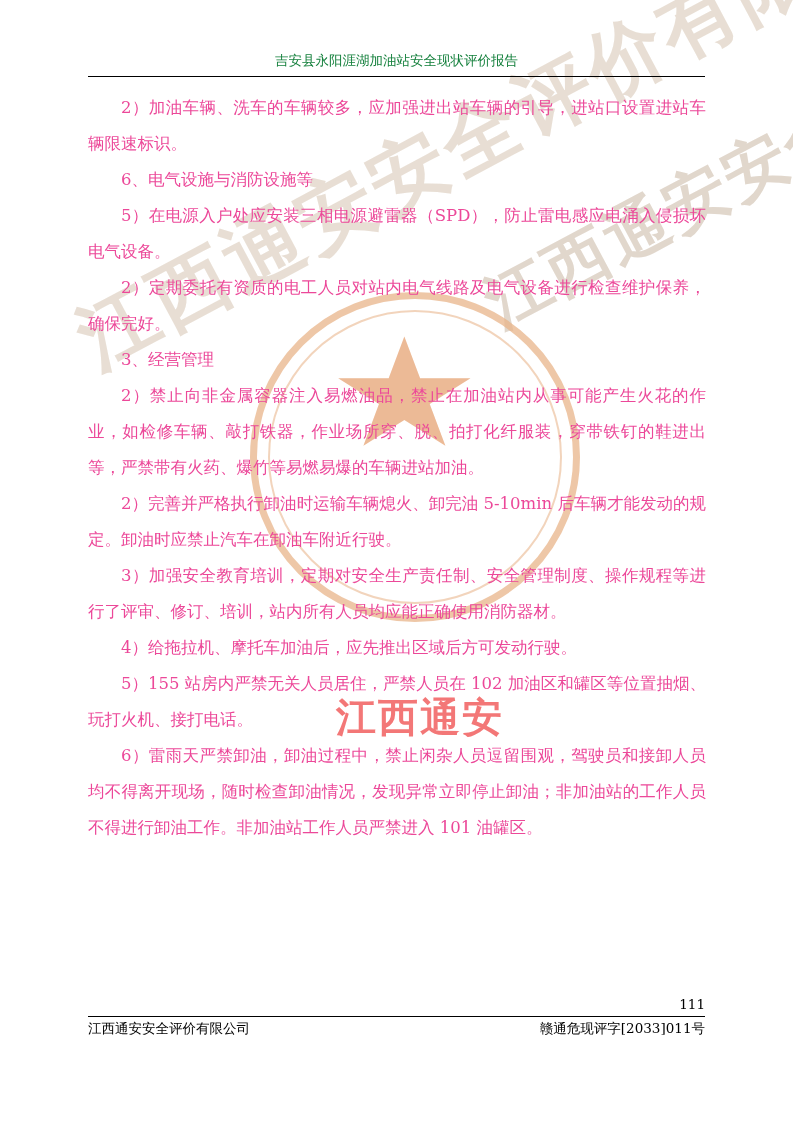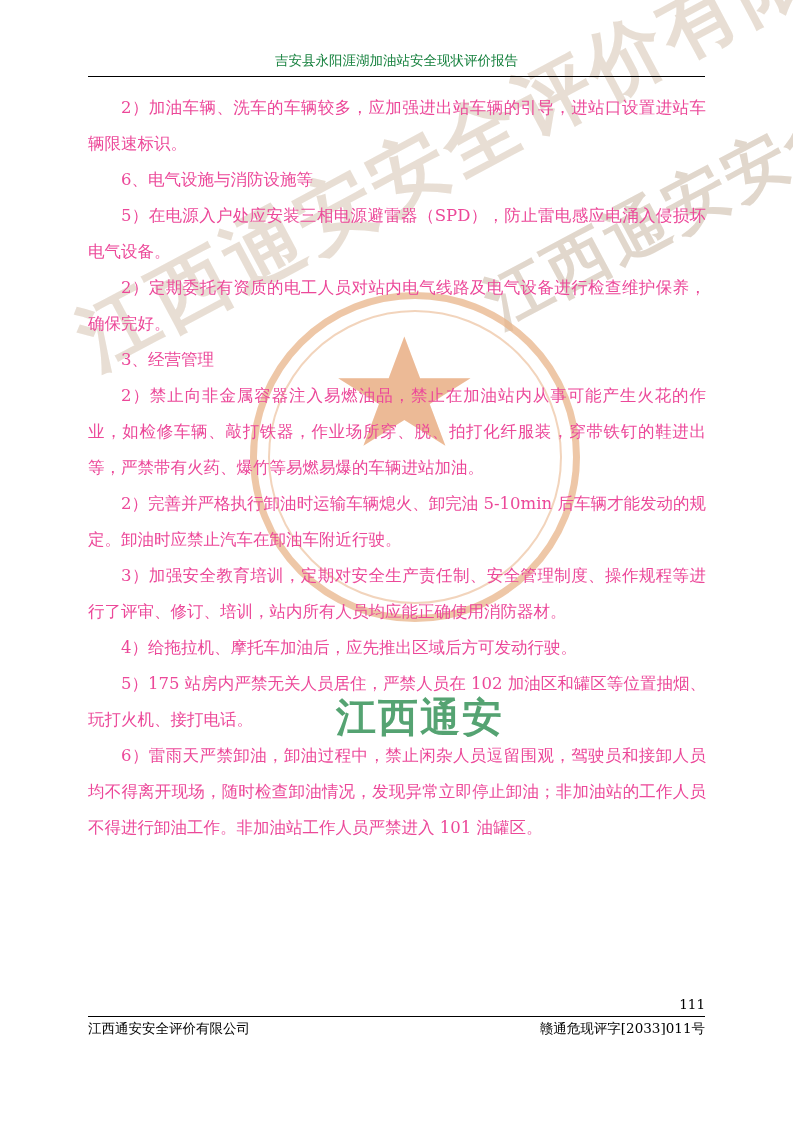--- a/index.html
+++ b/index.html
@@ -64,21 +64,21 @@
     transform: scaleX(1.15);
   }
   .wm-seal-text {
     position: absolute;
     left: 285px;
     top: 690px;
     width: 270px;
     text-align: center;
     font-size: 40px;
     letter-spacing: 2px;
-    color: #15803d;
+    color: #ef4444;
     opacity: 0.72;
     font-family: "DejaVu Serif", serif;
     font-weight: bold;
   }
   .wm-diag {
     position: absolute;
     left: 60px;
     top: 300px;
     width: 680px;
     font-size: 78px;
@@ -199,21 +199,21 @@
     <div class="body-block">
       <p class="para indent">2）加油车辆、洗车的车辆较多，应加强进出站车辆的引导，进站口设置进站车辆限速标识。</p>
       <p class="para indent">6、电气设施与消防设施等</p>
       <p class="para indent">5）在电源入户处应安装三相电源避雷器（SPD），防止雷电感应电涌入侵损坏电气设备。</p>
       <p class="para indent">2）定期委托有资质的电工人员对站内电气线路及电气设备进行检查维护保养，确保完好。</p>
       <p class="para indent">3、经营管理</p>
       <p class="para indent">2）禁止向非金属容器注入易燃油品，禁止在加油站内从事可能产生火花的作业，如检修车辆、敲打铁器，作业场所穿、脱、拍打化纤服装，穿带铁钉的鞋进出等，严禁带有火药、爆竹等易燃易爆的车辆进站加油。</p>
       <p class="para indent">2）完善并严格执行卸油时运输车辆熄火、卸完油 5-10min 后车辆才能发动的规定。卸油时应禁止汽车在卸油车附近行驶。</p>
       <p class="para indent">3）加强安全教育培训，定期对安全生产责任制、安全管理制度、操作规程等进行了评审、修订、培训，站内所有人员均应能正确使用消防器材。</p>
       <p class="para indent">4）给拖拉机、摩托车加油后，应先推出区域后方可发动行驶。</p>
-      <p class="para indent">5）175 站房内严禁无关人员居住，严禁人员在 102 加油区和罐区等位置抽烟、玩打火机、接打电话。</p>
+      <p class="para indent">5）155 站房内严禁无关人员居住，严禁人员在 102 加油区和罐区等位置抽烟、玩打火机、接打电话。</p>
       <p class="para indent">6）雷雨天严禁卸油，卸油过程中，禁止闲杂人员逗留围观，驾驶员和接卸人员均不得离开现场，随时检查卸油情况，发现异常立即停止卸油；非加油站的工作人员不得进行卸油工作。非加油站工作人员严禁进入 101 油罐区。</p>
     </div>
 
     <div class="page-number">111</div>
     <div class="footer-rule"></div>
     <div class="footer">
       <span>江西通安安全评价有限公司</span>
       <span>赣通危现评字[2033]011号</span>
     </div>
   </div>

